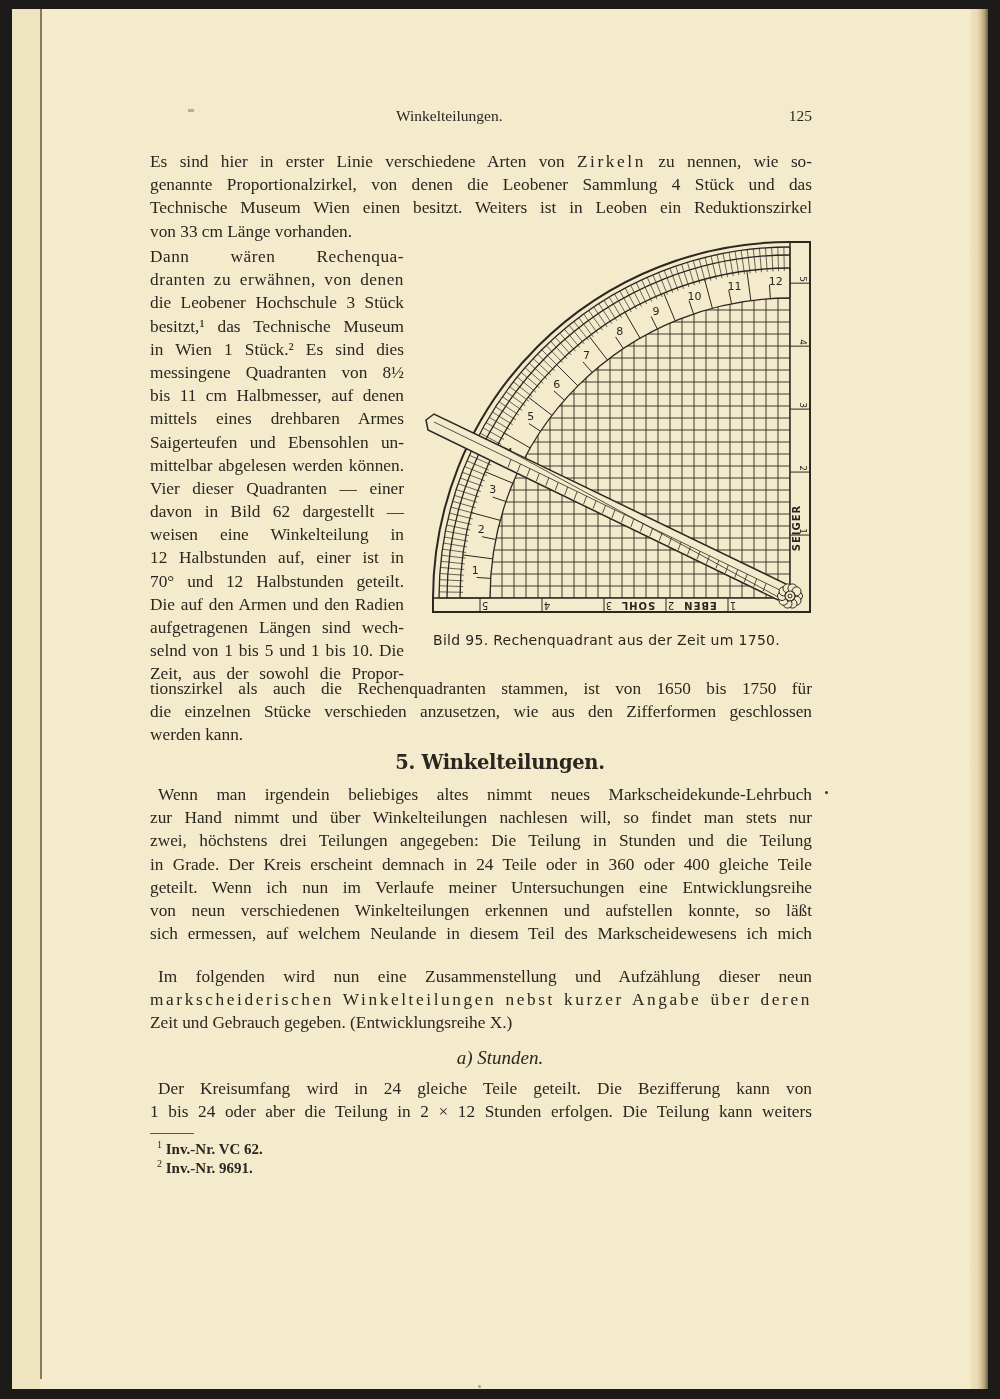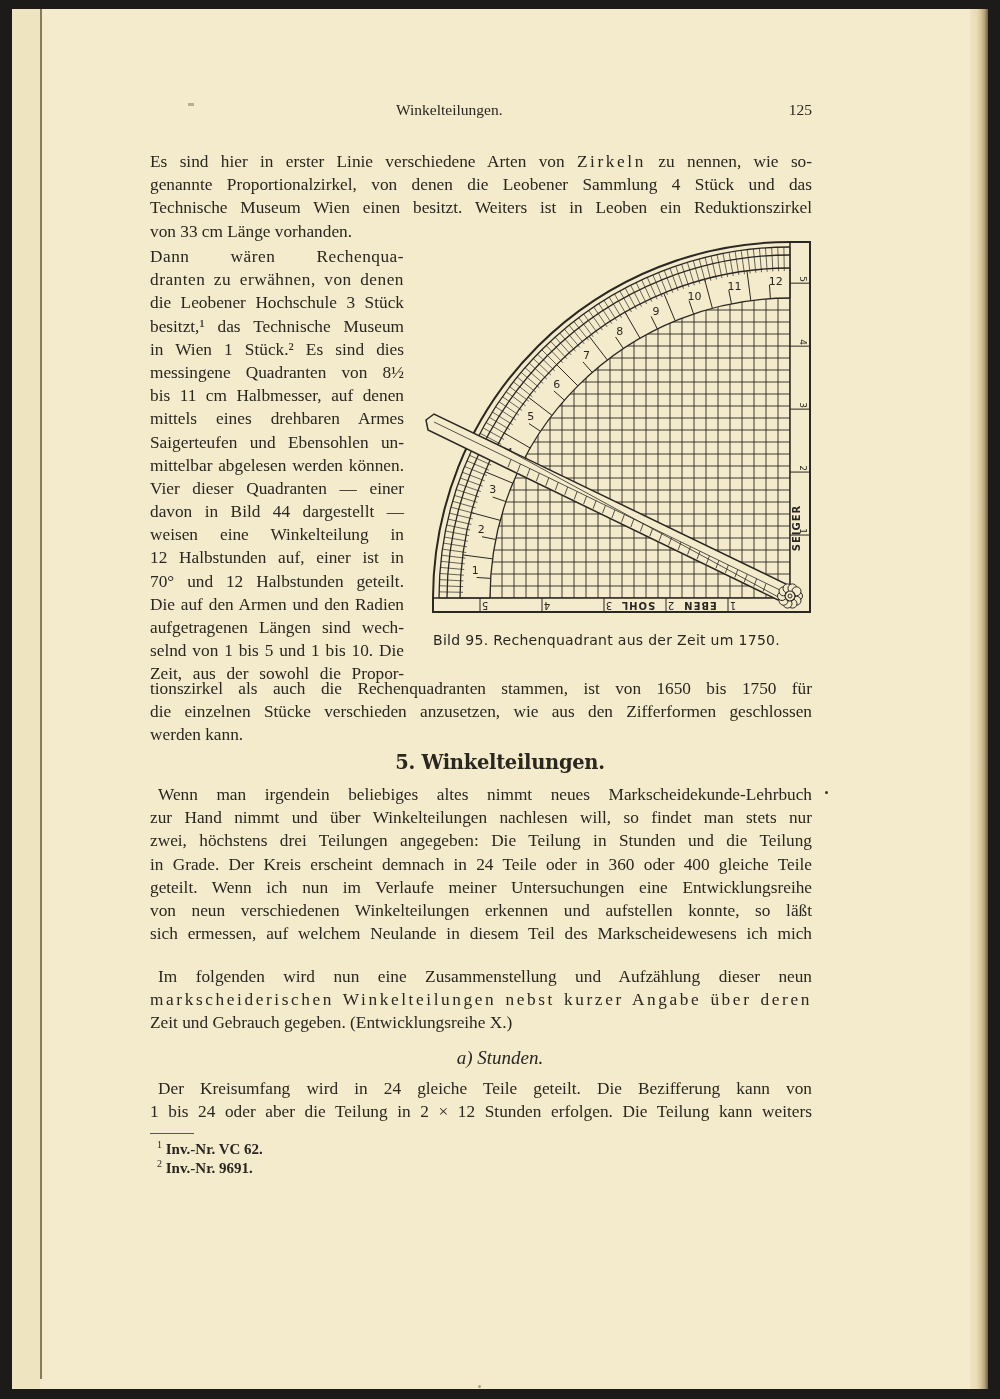--- a/index.html
+++ b/index.html
@@ -10,21 +10,21 @@
   .page {
     position:absolute; left:12px; top:9px; width:976px; height:1380px;
     background:#f4ebcc;
   }
   .page-edge-left { position:absolute; left:28px; top:0; width:2px; height:1370px; background:#8a7a58; }
   .page-edge-left2 { position:absolute; left:0; top:0; width:28px; height:1380px; background:#efe4c0; }
   .page-edge-right { position:absolute; right:0; top:0; width:18px; height:1380px;
     background:linear-gradient(90deg,#efe3c1 0,#e8dab3 40%,#d6c59a 60%,#b5a47c 80%,#6b5f4a 100%); }
 
   .txt { position:absolute; color:#2a2620; font-size:17.3px; line-height:23.2px; }
-  .header { position:absolute; top:101px; left:140px; width:672px; height:22px; font-size:15.5px; color:#2a2620; }
+  .header { position:absolute; top:107px; left:140px; width:672px; height:22px; font-size:15.5px; color:#2a2620; }
   .running-title { position:absolute; left:256px; top:0; }
   .page-number { position:absolute; right:0; top:0; }
   .mark { position:absolute; left:48px; top:2px; width:6px; height:3px; background:#b8ad95; }
 
   .full { left:150px; width:662px; }
   .just { text-align:justify; text-align-last:justify; white-space:nowrap; }
   .line { height:23.2px; display:block; }
   .spaced { letter-spacing:2.6px; }
 
   .col { position:absolute; left:150px; width:254px; top:245px; }
@@ -67,21 +67,21 @@
     <span class="line just" style="letter-spacing: 0.5px;">dranten zu erwähnen, von denen</span>
     <span class="line just">die Leobener Hochschule 3 Stück</span>
     <span class="line just">besitzt,¹ das Technische Museum</span>
     <span class="line just">in Wien 1 Stück.² Es sind dies</span>
     <span class="line just">messingene Quadranten von 8½</span>
     <span class="line just">bis 11 cm Halbmesser, auf denen</span>
     <span class="line just">mittels eines drehbaren Armes</span>
     <span class="line just">Saigerteufen und Ebensohlen un-</span>
     <span class="line just">mittelbar abgelesen werden können.</span>
     <span class="line just">Vier dieser Quadranten — einer</span>
-    <span class="line just">davon in Bild 44 dargestellt —</span>
+    <span class="line just">davon in Bild 62 dargestellt —</span>
     <span class="line just">weisen eine Winkelteilung in</span>
     <span class="line just">12 Halbstunden auf, einer ist in</span>
     <span class="line just">70° und 12 Halbstunden geteilt.</span>
     <span class="line just">Die auf den Armen und den Radien</span>
     <span class="line just">aufgetragenen Längen sind wech-</span>
     <span class="line just">selnd von 1 bis 5 und 1 bis 10. Die</span>
     <span class="line just">Zeit, aus der sowohl die Propor-</span>
   </div>
 
 <div class="figure">

